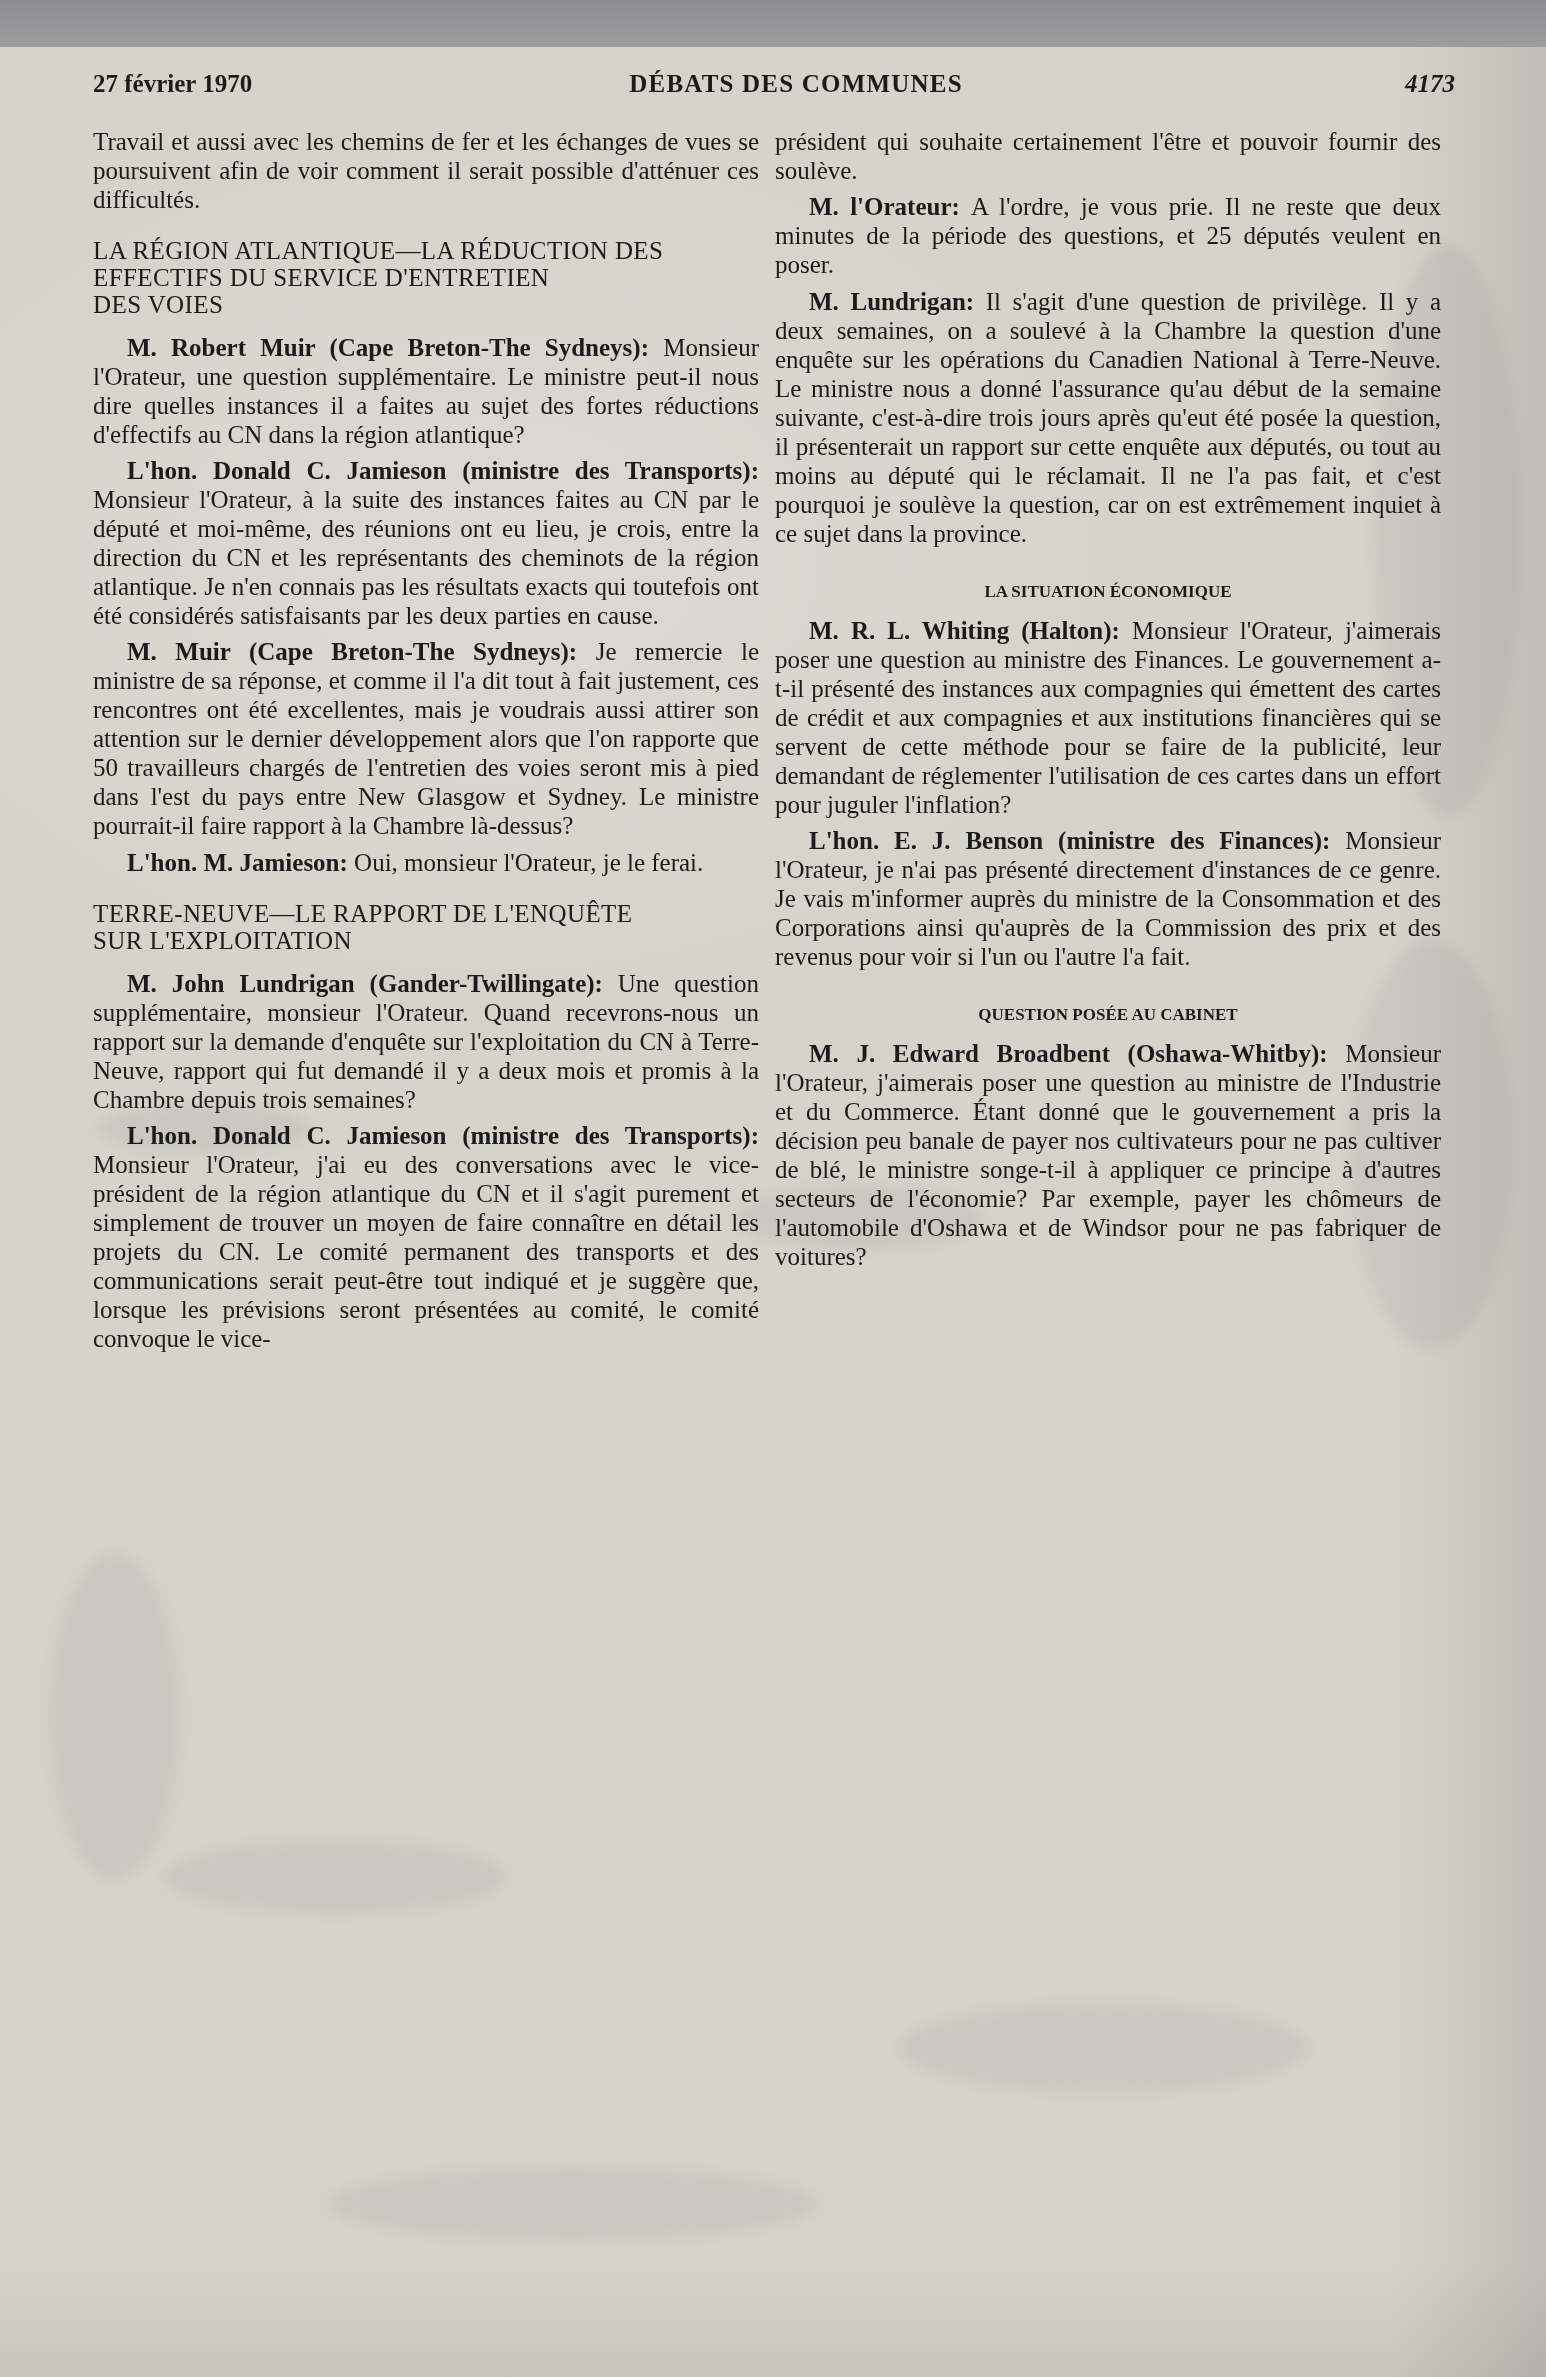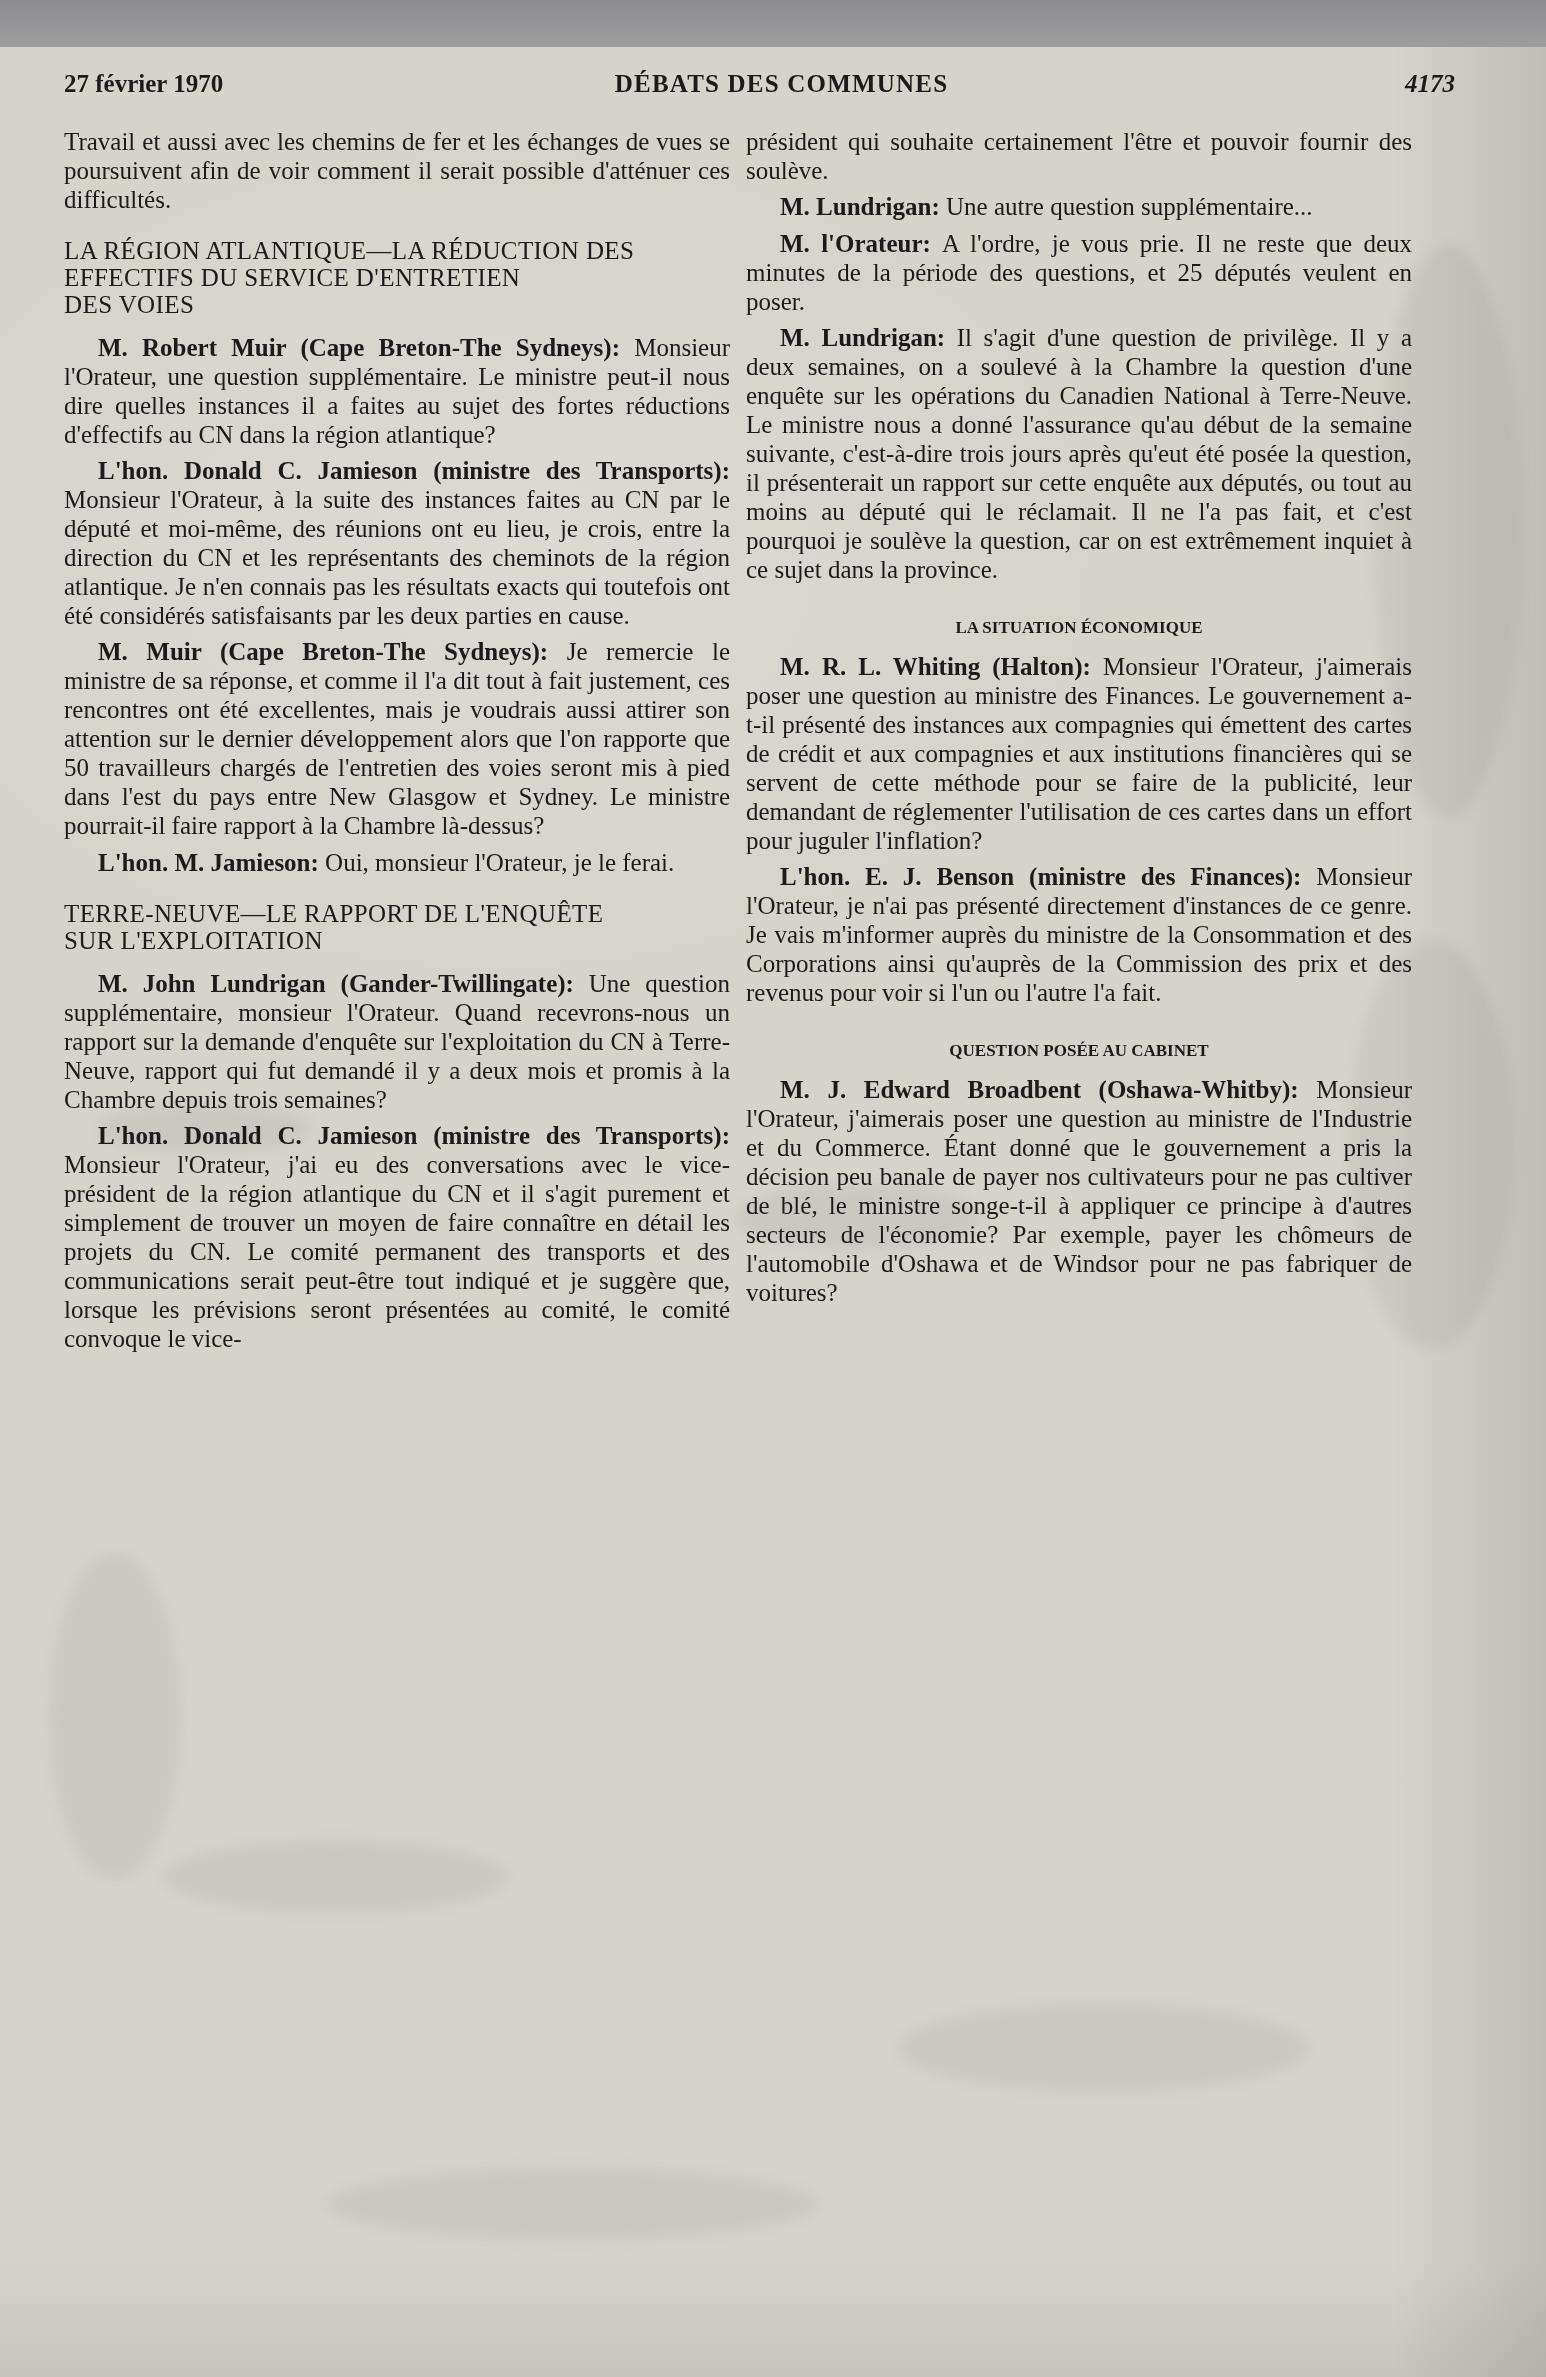--- a/index.html
+++ b/index.html
@@ -25,21 +25,21 @@
       #d6d3cb;
   }
   .smudge{
     position:absolute;
     border-radius:50%;
     background:rgba(104,104,112,0.10);
     filter:blur(5.7px);
   }
   .page{
     position:absolute;top:0;left:0;right:0;
-    padding:70px 92px 0 64px;
+    padding:70px 92px 0 93px;
   }
   .header{
     display:grid;
     grid-template-columns:1fr auto 1fr;
     align-items:baseline;
     font-weight:bold;
     font-size:25px;
   }
   .header .date{justify-self:start;}
   .header .title{justify-self:center;letter-spacing:1.2px;margin-left:44px;}
@@ -105,21 +105,20 @@
         <p class="para"><b>M. Robert Muir (Cape Breton-The Sydneys): </b>Monsieur l'Orateur, une question supplémentaire. Le ministre peut-il nous dire quelles instances il a faites au sujet des fortes réductions d'effectifs au CN dans la région atlantique?</p>
         <p class="para"><b>L'hon. Donald C. Jamieson (ministre des Transports): </b>Monsieur l'Orateur, à la suite des instances faites au CN par le député et moi-même, des réunions ont eu lieu, je crois, entre la direction du CN et les représentants des cheminots de la région atlantique. Je n'en connais pas les résultats exacts qui toutefois ont été considérés satisfaisants par les deux parties en cause.</p>
         <p class="para"><b>M. Muir (Cape Breton-The Sydneys): </b>Je remercie le ministre de sa réponse, et comme il l'a dit tout à fait justement, ces rencontres ont été excellentes, mais je voudrais aussi attirer son attention sur le dernier développement alors que l'on rapporte que 50 travailleurs chargés de l'entretien des voies seront mis à pied dans l'est du pays entre New Glasgow et Sydney. Le ministre pourrait-il faire rapport à la Chambre là-dessus?</p>
         <p class="para"><b>L'hon. M. Jamieson: </b>Oui, monsieur l'Orateur, je le ferai.</p>
         <div class="subhead">TERRE-NEUVE—LE RAPPORT DE L'ENQUÊTE<br>SUR L'EXPLOITATION</div>
         <p class="para"><b>M. John Lundrigan (Gander-Twillingate): </b>Une question supplémentaire, monsieur l'Orateur. Quand recevrons-nous un rapport sur la demande d'enquête sur l'exploitation du CN à Terre-Neuve, rapport qui fut demandé il y a deux mois et promis à la Chambre depuis trois semaines?</p>
         <p class="para"><b>L'hon. Donald C. Jamieson (ministre des Transports): </b>Monsieur l'Orateur, j'ai eu des conversations avec le vice-président de la région atlantique du CN et il s'agit purement et simplement de trouver un moyen de faire connaître en détail les projets du CN. Le comité permanent des transports et des communications serait peut-être tout indiqué et je suggère que, lorsque les prévisions seront présentées au comité, le comité convoque le vice-</p>
       </div>
     <div class="col">
         <p class="para noindent">président qui souhaite certainement l'être et pouvoir fournir des soulève.</p>
-        <p class="para"><b>M. Lundrigan: </b>Une autre question supplémentaire...</p>
         <p class="para"><b>M. l'Orateur: </b>A l'ordre, je vous prie. Il ne reste que deux minutes de la période des questions, et 25 députés veulent en poser.</p>
         <p class="para"><b>M. Lundrigan: </b>Il s'agit d'une question de privilège. Il y a deux semaines, on a soulevé à la Chambre la question d'une enquête sur les opérations du Canadien National à Terre-Neuve. Le ministre nous a donné l'assurance qu'au début de la semaine suivante, c'est-à-dire trois jours après qu'eut été posée la question, il présenterait un rapport sur cette enquête aux députés, ou tout au moins au député qui le réclamait. Il ne l'a pas fait, et c'est pourquoi je soulève la question, car on est extrêmement inquiet à ce sujet dans la province.</p>
         <div class="majorhead">LA SITUATION ÉCONOMIQUE</div>
         <p class="para"><b>M. R. L. Whiting (Halton): </b>Monsieur l'Orateur, j'aimerais poser une question au ministre des Finances. Le gouvernement a-t-il présenté des instances aux compagnies qui émettent des cartes de crédit et aux compagnies et aux institutions financières qui se servent de cette méthode pour se faire de la publicité, leur demandant de réglementer l'utilisation de ces cartes dans un effort pour juguler l'inflation?</p>
         <p class="para"><b>L'hon. E. J. Benson (ministre des Finances): </b>Monsieur l'Orateur, je n'ai pas présenté directement d'instances de ce genre. Je vais m'informer auprès du ministre de la Consommation et des Corporations ainsi qu'auprès de la Commission des prix et des revenus pour voir si l'un ou l'autre l'a fait.</p>
         <div class="majorhead">QUESTION POSÉE AU CABINET</div>
         <p class="para"><b>M. J. Edward Broadbent (Oshawa-Whitby): </b>Monsieur l'Orateur, j'aimerais poser une question au ministre de l'Industrie et du Commerce. Étant donné que le gouvernement a pris la décision peu banale de payer nos cultivateurs pour ne pas cultiver de blé, le ministre songe-t-il à appliquer ce principe à d'autres secteurs de l'économie? Par exemple, payer les chômeurs de l'automobile d'Oshawa et de Windsor pour ne pas fabriquer de voitures?</p>
       </div>
   </div>
 </div>

